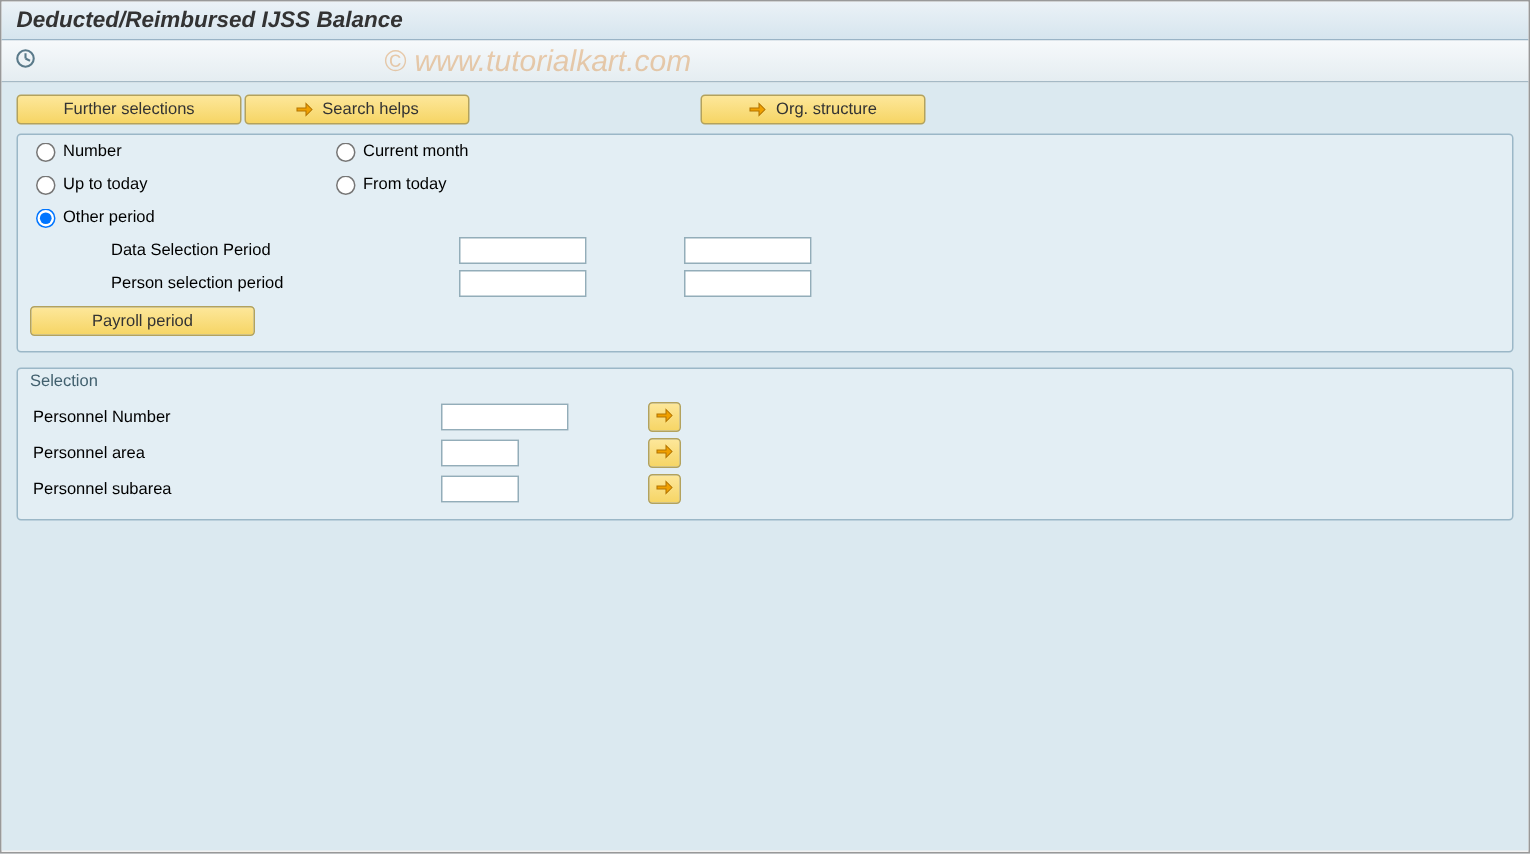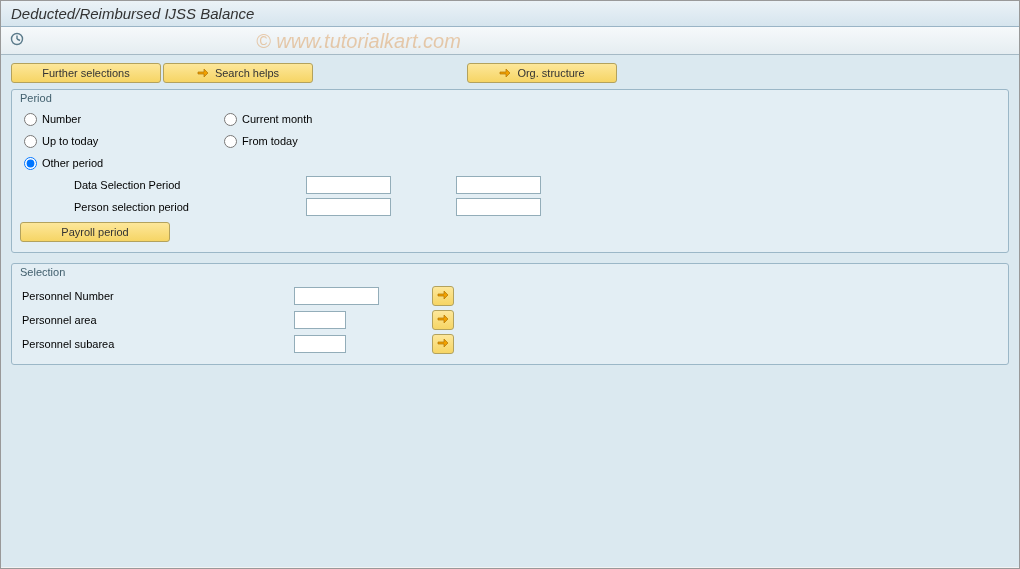--- a/index.html
+++ b/index.html
@@ -10,21 +10,21 @@
       width: 1020px;
       height: 569px;
       border: 1px solid #999;
       overflow: hidden;
     }
     .titlebar {
       background: linear-gradient(#ebf2f7, #d6e5ee);
       border-bottom: 1px solid #9ab4c6;
       padding: 4px 10px;
       font-size: 15px;
-      font-weight: normal;
+      font-weight: bold;
       font-style: italic;
       color: #333;
     }
     .toolbar {
       background: linear-gradient(#f6f9fb, #e5edf1);
       border-bottom: 1px solid #a5b9c5;
       padding: 4px 8px;
       height: 28px;
     }
     .toolbar .exec-icon {
@@ -158,21 +158,20 @@
       <span class="arrow-right">
         <svg width="12" height="12" viewBox="0 0 12 12">
             <path d="M1 5 h6 v-3 l4 4 -4 4 v-3 h-6 z" fill="#f0a000" stroke="#b37400" stroke-width="0.7"></path>
           </svg>
       </span>
       <span>Org. structure</span>
     </button>
   </div>
 
   <div class="fieldset">
-    <div class="legend">Period</div>
     <div class="period-grid">
 
       <div class="row">
         <label class="radio-col">
           <input type="radio" name="p" style="">
           <span>Number</span>
         </label>
         <label class="radio-col" style="width:180px;">
           <input type="radio" name="p" style="">
           <span>Current month</span>

